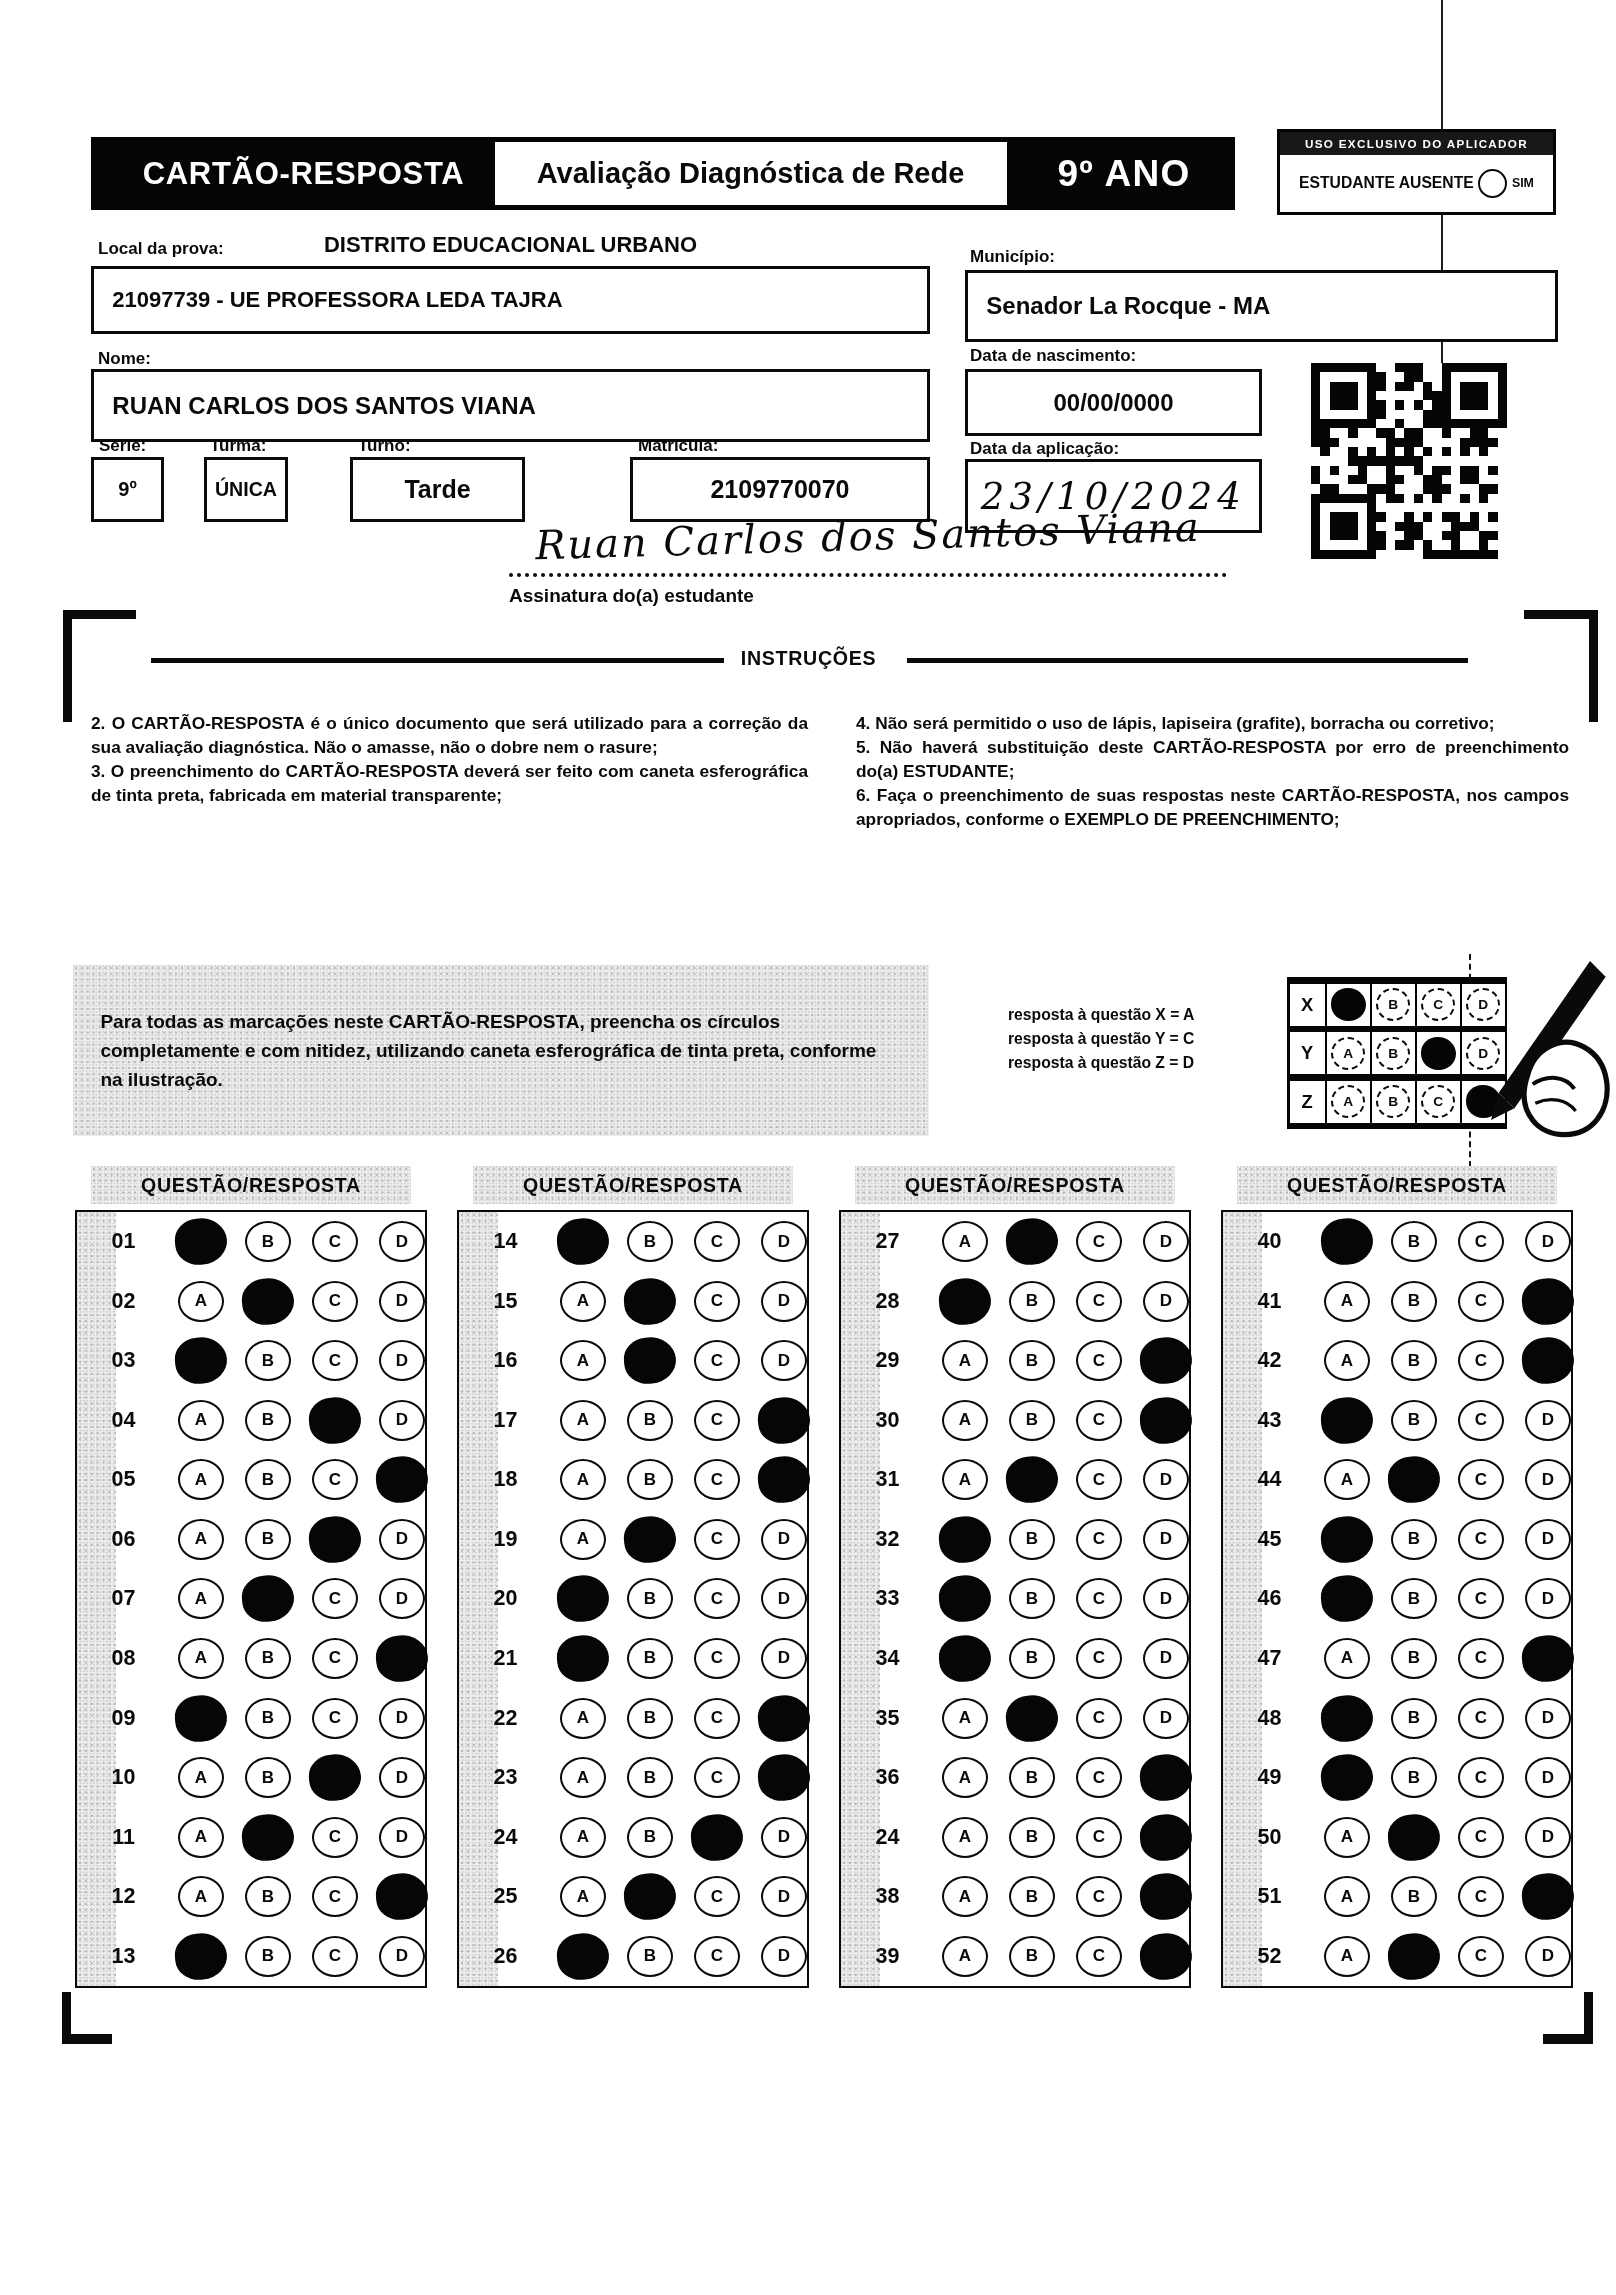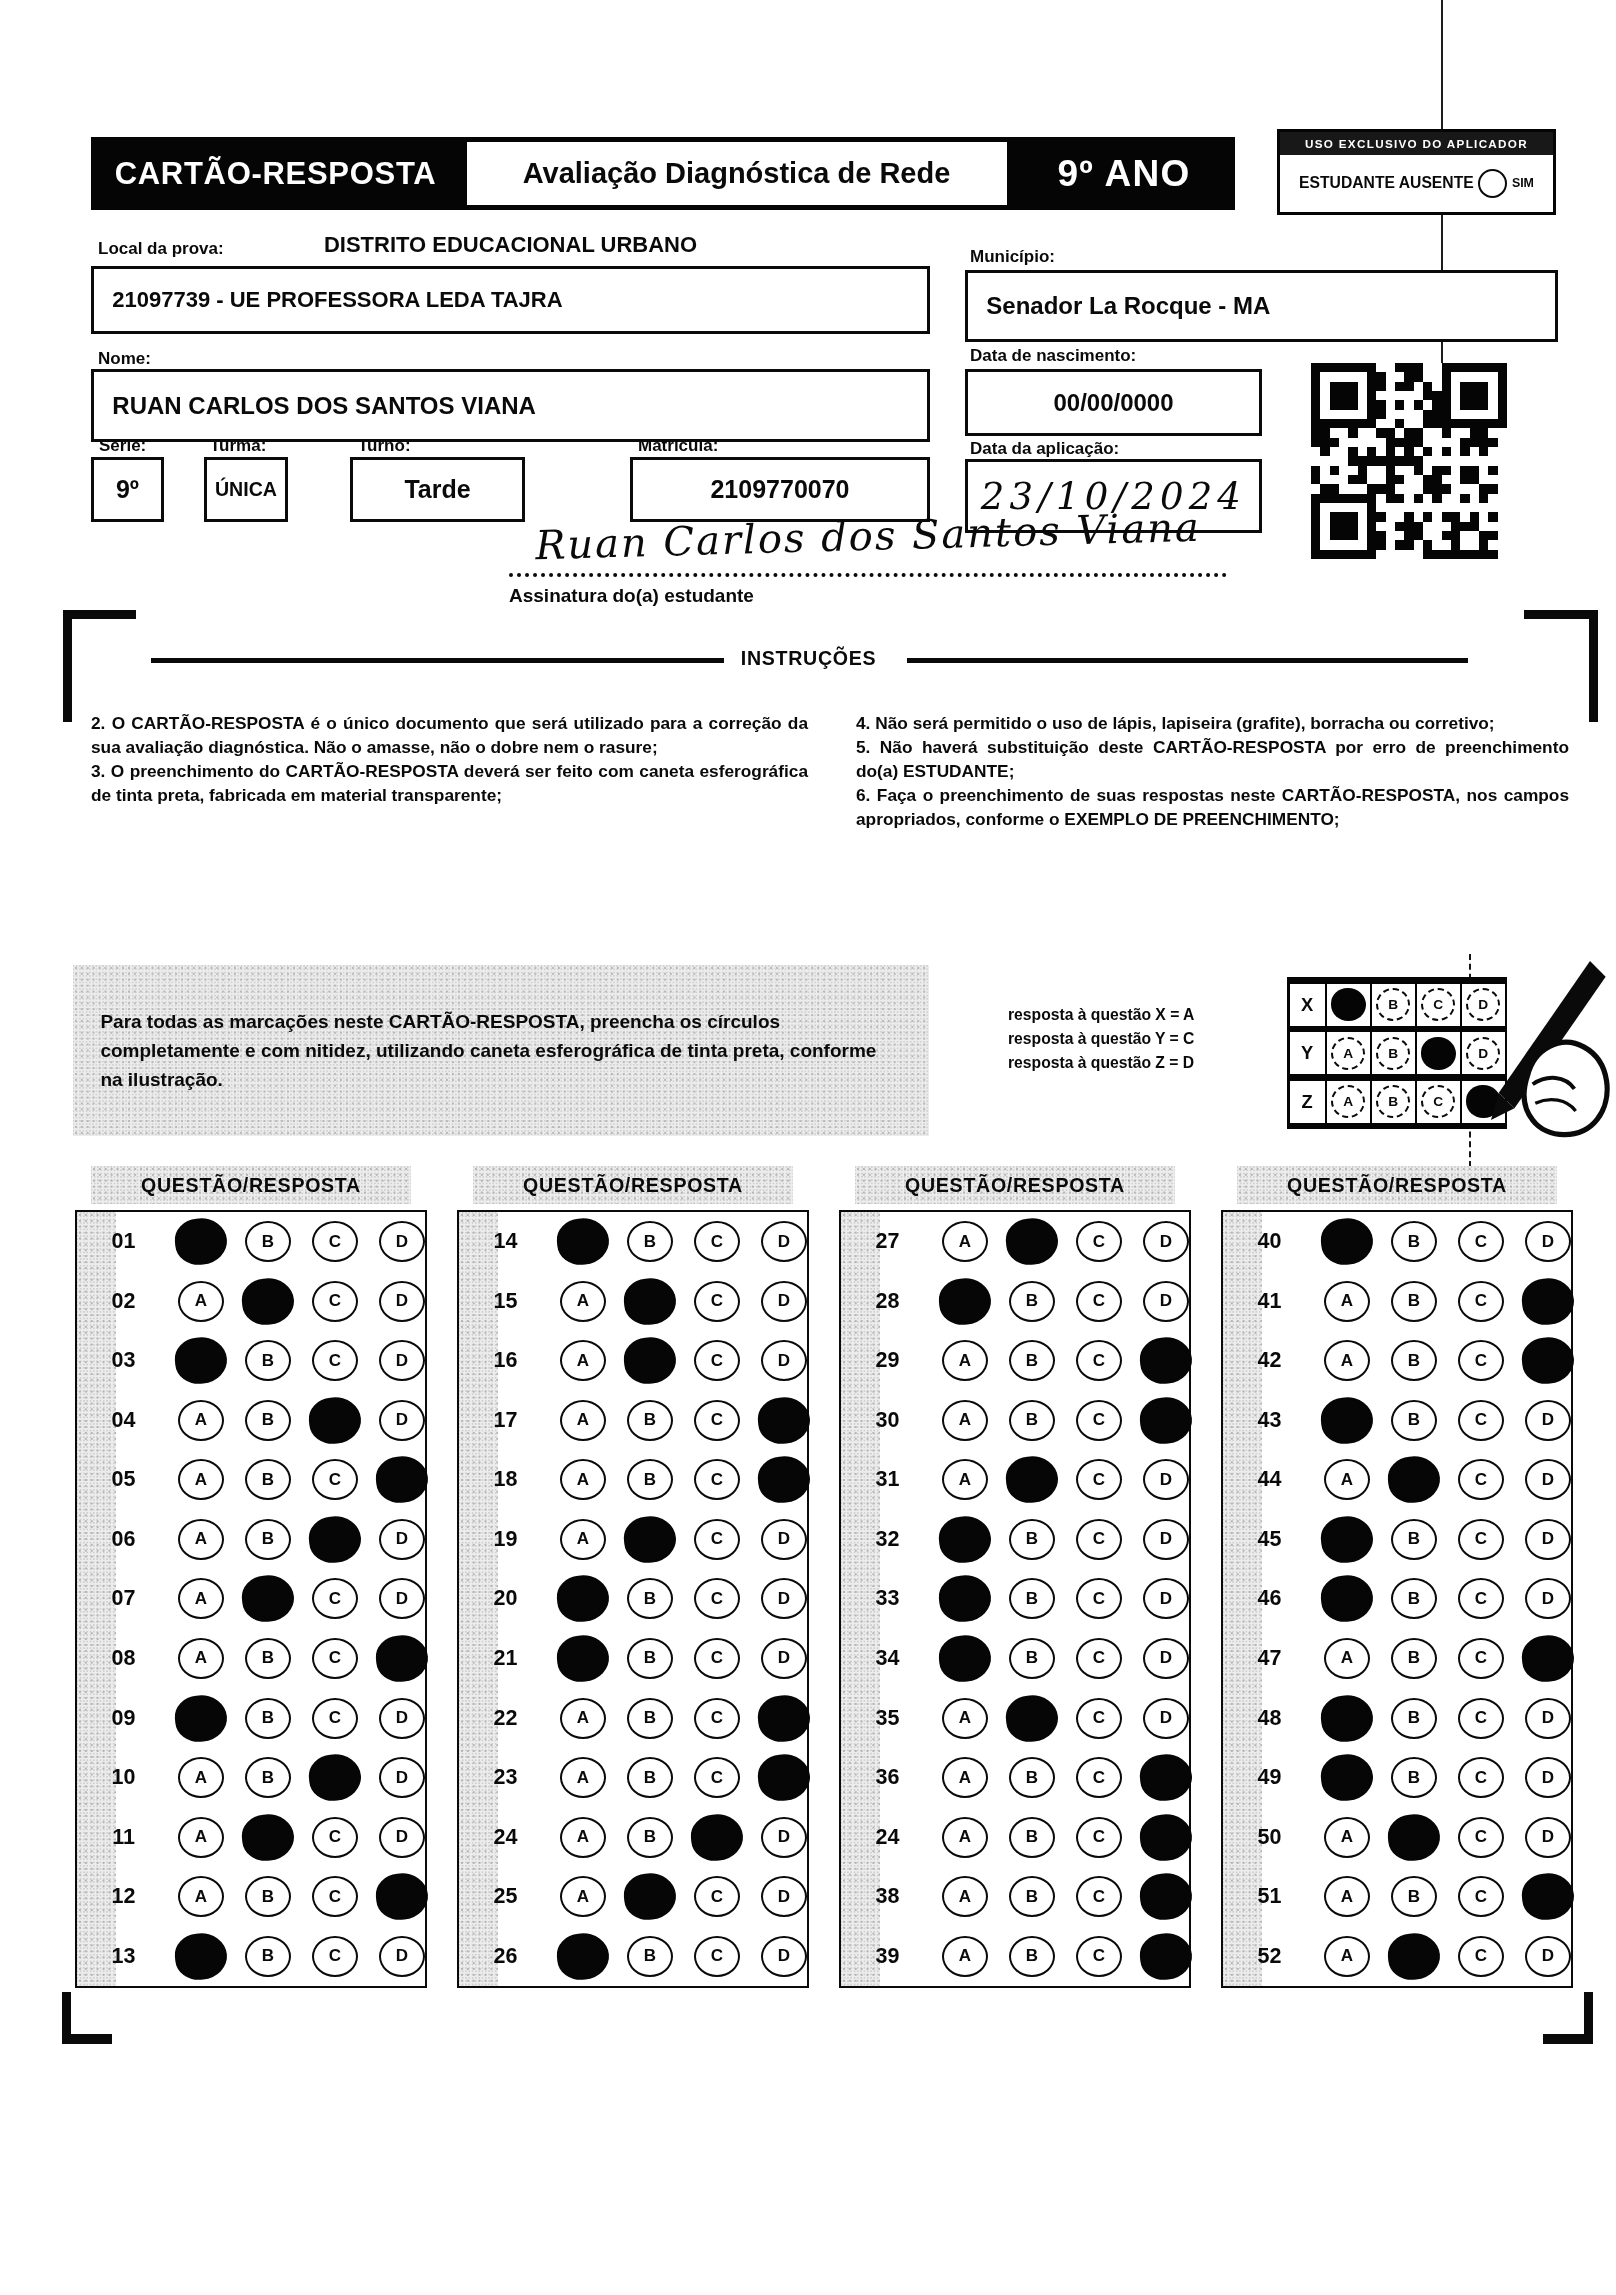--- a/index.html
+++ b/index.html
@@ -5,21 +5,21 @@
   html,body{margin:0;padding:0;}
   body{
     width:1617px;height:2295px;background:#ffffff;position:relative;
     font-family:"Liberation Sans", sans-serif;font-weight:700;color:#0a0a0a;
     overflow:hidden;
   }
   .abs{position:absolute;box-sizing:border-box;}
   .flexc{display:flex;align-items:center;justify-content:center;}
 
   
-  .header-bar{left:91px;top:137px;width:1144px;height:73px;background:#050505;display:flex;}
+  .header-bar{left:91px;top:137px;width:1144px;height:73px;background:#050505;display:flex;padding-left:28px;}
   .header-title{width:369px;color:#fff;font-size:31px;letter-spacing:0.7px;}
   .header-subtitle-box{flex:1;background:#fff;margin:4.6px 6.5px;font-size:29px;}
   .header-grade{width:222px;color:#fff;font-size:37px;letter-spacing:1.3px;}
 
   .examiner-box{left:1277px;top:129px;width:279px;height:86px;border:3.3px solid #050505;background:#fff;}
   .examiner-header{height:23px;background:#050505;color:#fff;font-size:11.7px;letter-spacing:1.3px;opacity:.92;}
   .examiner-body{height:56px;display:flex;align-items:center;justify-content:center;gap:4.6px;}
   .examiner-label{font-size:15.7px;}
   .absent-circle{width:25px;height:25px;border:2.6px solid #0a0a0a;border-radius:50%;}
   .examiner-yes{font-size:12.4px;}
@@ -569,21 +569,21 @@
     <div class="q1"></div>
     <div class="q1"></div>
     <div class="q1"></div>
     <div class="q1"></div>
     <div class="q1"></div>
     <div></div>
   </div>
 
 <span class="abs lbl" style="left:99px;top:436px;">Série:</span>
 <div class="abs fbox center" style="left:91px;top:457px;width:73px;height:65px;">
-  <span class="val" style="font-size:25px;">9º</span>
+  <span class="val" style="font-size:20px;">9º</span>
 </div>
 
 <span class="abs lbl" style="left:210px;top:436px;">Turma:</span>
 <div class="abs fbox center" style="left:204px;top:457px;width:84px;height:65px;">
   <span class="val" style="font-size:19.6px;">ÚNICA</span>
 </div>
 
 <span class="abs lbl" style="left:358px;top:436px;">Turno:</span>
 <div class="abs fbox center" style="left:350px;top:457px;width:175px;height:65px;">
   <span class="val" style="font-size:25px;text-align:center;">Tarde</span>

